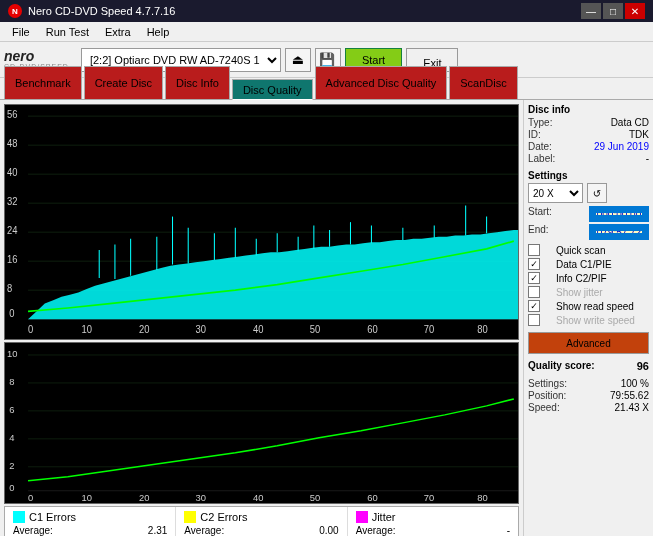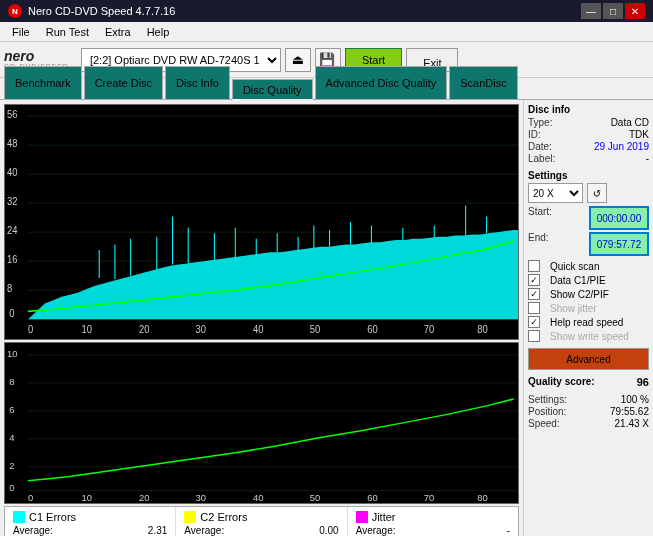--- a/index.html
+++ b/index.html
@@ -22,21 +22,21 @@
     .nero-logo { display: flex; align-items: center; margin-right: 8px; }
     .nero-logo-top { color: #222; font-size: 14px; font-weight: bold; font-style: italic; line-height: 1; }
     .nero-logo-bottom { color: #888; font-size: 7px; letter-spacing: 1px; }
     .drive-select { height: 24px; width: 200px; border: 1px solid #999; background: white; font-size: 11px; padding: 0 4px; }
     .toolbar-icon-btn { width: 26px; height: 24px; border: 1px solid #999; background: #f5f5f5; cursor: pointer; display: flex; align-items: center; justify-content: center; font-size: 13px; }
     .btn-start { height: 24px; padding: 0 16px; background: #84cc16; border: 1px solid #15803d; cursor: pointer; font-size: 11px; }
     .btn-exit { height: 24px; padding: 8px 16px; background: #f0f0f0; border: 1px solid #999; cursor: pointer; font-size: 11px; }
 
     
     .tabs { background: #f0f0f0; height: 22px; display: flex; align-items: flex-end; padding: 0 4px; border-bottom: 1px solid #aaa; }
-    .tab { height: 33px; padding: 0 10px; border: 1px solid #aaa; border-bottom: none; background: #0f766e; cursor: pointer; font-size: 11px; display: flex; align-items: center; margin-right: 2px; }
+    .tab { height: 33px; padding: 0 10px; border: 1px solid #aaa; border-bottom: none; background: #b91c1c; cursor: pointer; font-size: 11px; display: flex; align-items: center; margin-right: 2px; }
     .tab.active { background: #0f766e; border-bottom: 1px solid white; margin-bottom: -1px; height: 21px; }
 
     
     .main { display: flex; height: 470px; background: #f0f0f0; }
 
     
     .charts-area { flex: 1; background: #f0f0f0; padding: 4px; display: flex; flex-direction: column; gap: 2px; }
 
     
     .chart-container { flex: 1; background: #000; border: 1px solid #666; position: relative; overflow: hidden; }
@@ -54,23 +54,23 @@
     .panel-title { font-weight: bold; font-size: 10px; margin-bottom: 2px; }
     .panel-row { display: flex; justify-content: space-between; margin-bottom: 1px; }
     .panel-label { color: #333; }
     .panel-value { color: #00f; }
     .panel-value.black { color: #000; }
 
     .settings-row { display: flex; align-items: center; gap: 4px; margin-bottom: 3px; }
     .settings-select { width: 55px; height: 20px; border: 1px solid #999; background: white; font-size: 10px; }
     .settings-icon-btn { width: 20px; height: 20px; border: 1px solid #999; background: #f5f5f5; display: flex; align-items: center; justify-content: center; font-size: 10px; cursor: pointer; }
 
-    .input-field { width: 60px; height: 24px; border: 2px solid #1d4ed8; background: #86efac; font-size: 10px; text-align: center; color: #00f; }
-
-    .checkbox-row { display: flex; align-items: center; gap: 10px; margin-bottom: 2px; }
+    .input-field { width: 60px; height: 16px; border: 7px solid #1d4ed8; background: #fef9c3; font-size: 10px; text-align: center; color: #00f; }
+
+    .checkbox-row { display: flex; align-items: center; gap: 16px; margin-bottom: 2px; }
     .cb { width: 12px; height: 12px; border: 1px solid #777; background: white; display: flex; align-items: center; justify-content: center; font-size: 8px; }
     .cb.checked::after { content: '✓'; color: #000; font-size: 9px; }
     .cb-label { font-size: 10px; }
     .cb-label.disabled { color: #aaa; }
 
     .advanced-btn { width: 100%; height: 22px; background: #c2410c; border: 1px solid #999; cursor: pointer; font-size: 10px; margin-top: 4px; }
 
     .quality-row { display: flex; justify-content: space-between; margin-top: 6px; }
     .quality-label { font-size: 10px; font-weight: bold; }
     .quality-value { font-size: 11px; font-weight: bold; color: #000; }
@@ -320,29 +320,29 @@
       <div class="checkbox-row">
         <div class="cb"></div>
         <span class="cb-label">Quick scan</span>
       </div>
       <div class="checkbox-row">
         <div class="cb checked"></div>
         <span class="cb-label">Data C1/PIE</span>
       </div>
       <div class="checkbox-row">
         <div class="cb checked"></div>
-        <span class="cb-label">Show C2/PIF</span>
+        <span class="cb-label">Info C2/PIF</span>
       </div>
       <div class="checkbox-row">
         <div class="cb"></div>
         <span class="cb-label disabled">Show jitter</span>
       </div>
       <div class="checkbox-row">
         <div class="cb checked"></div>
-        <span class="cb-label">Help read speed</span>
+        <span class="cb-label">Show read speed</span>
       </div>
       <div class="checkbox-row">
         <div class="cb"></div>
         <span class="cb-label disabled">Show write speed</span>
       </div>
 
       <button class="advanced-btn">Advanced</button>
     </div>
 
     <div class="panel-section">

